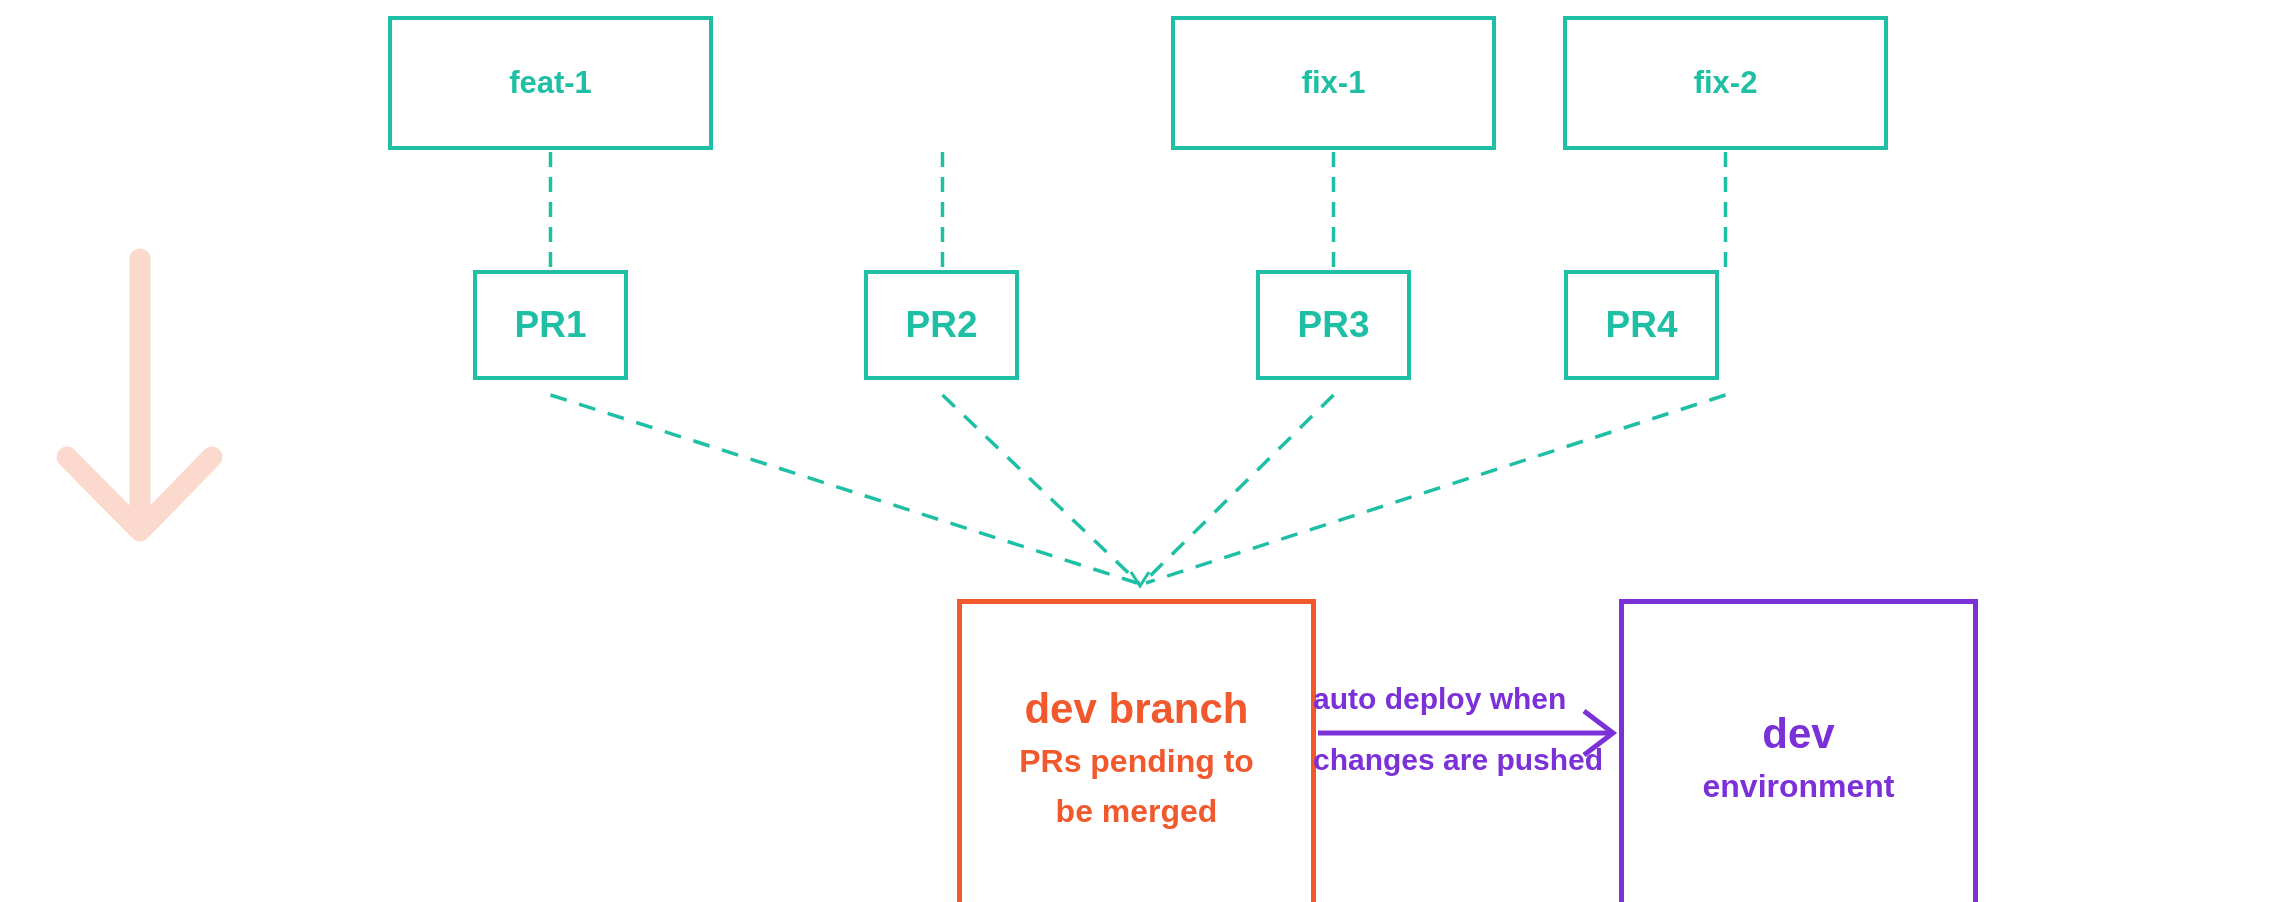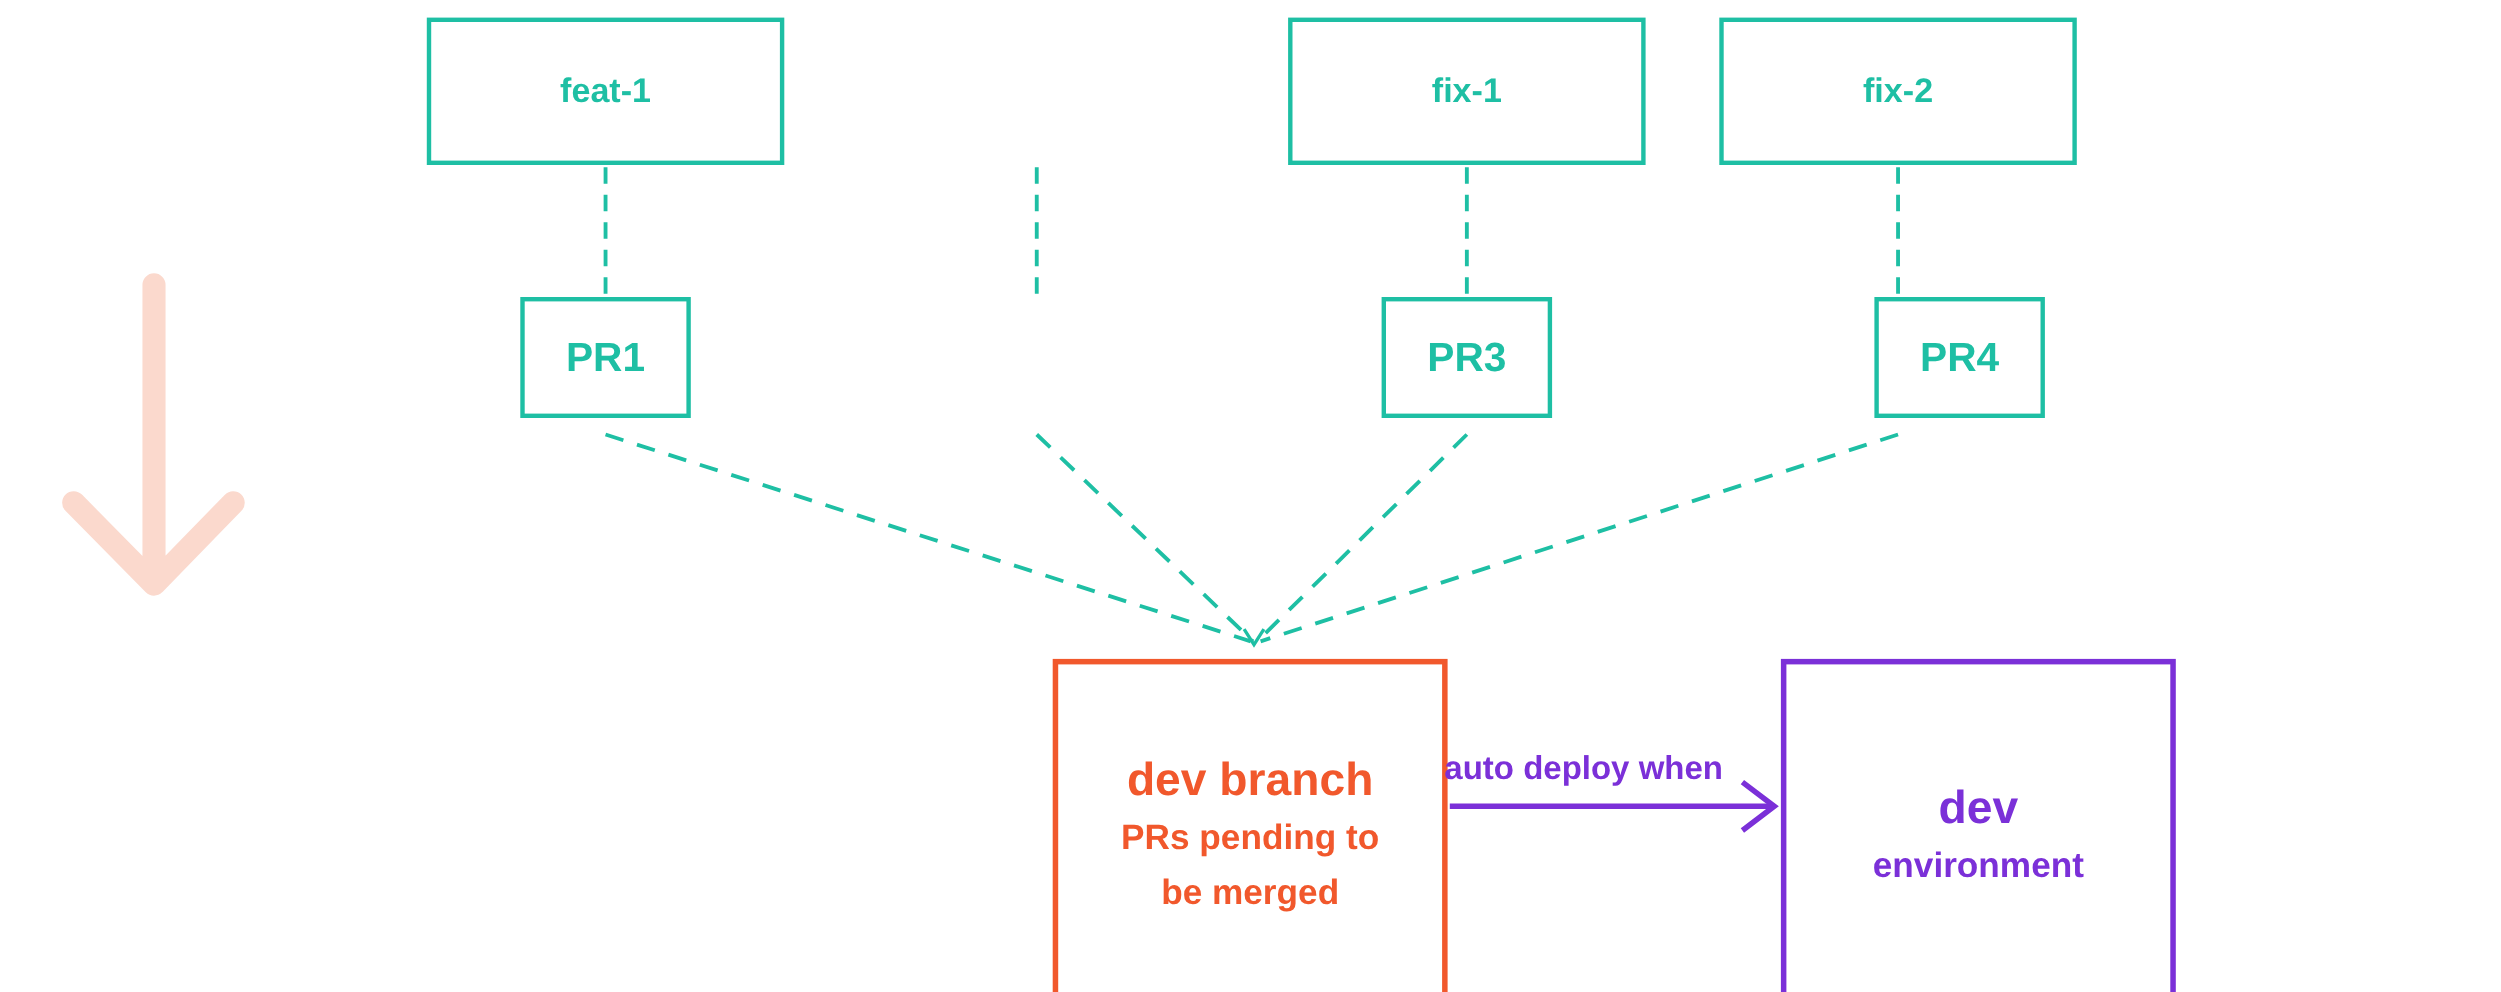--- a/index.html
+++ b/index.html
@@ -33,21 +33,21 @@
     color:var(--teal);
     font-size:31px;font-weight:600;
   }
   .pr-box{
     top:270px;width:155px;height:110px;
     border:4px solid var(--teal);
     color:var(--teal);
     font-size:37px;font-weight:600;
   }
   .fb0{left:388px}.fb1{left:780px}.fb2{left:1171px}.fb3{left:1563px}
-  .pr0{left:473px}.pr1{left:864px}.pr2{left:1256px}.pr3{left:1704px}
+  .pr0{left:473px}.pr1{left:864px}.pr2{left:1256px}.pr3{left:1564px}
   .big-box{
     top:599px;width:359px;height:319px;
     flex-direction:column;
     font-weight:600;
   }
   .dev-branch-box{
     left:957px;
     border:5px solid var(--orange);
     color:var(--orange);
   }
@@ -103,36 +103,40 @@
   <div class="box branch-box fb2">
     <span>fix-1</span>
   </div>
   <div class="box branch-box fb3">
     <span>fix-2</span>
   </div>
 
   <div class="box pr-box pr0">
     <span>PR1</span>
   </div>
+  <div class="box pr-box pr1">
+    <span>PR2</span>
+  </div>
   <div class="box pr-box pr2">
     <span>PR3</span>
   </div>
   <div class="box pr-box pr3">
     <span>PR4</span>
   </div>
 
   <div class="box big-box dev-branch-box">
     <div class="big-title">
       <span class="heavy">dev</span><span> branch</span>
     </div>
     <div class="big-desc">PRs pending to</div>
     <div class="big-desc">be merged</div>
   </div>
 
   <div class="arrow-label l1">auto deploy when</div>
+  <div class="arrow-label l2">changes are pushed</div>
 
   <div class="box big-box dev-env-box">
     <div class="big-title">
       <span class="heavy">dev</span>
     </div>
     <div class="big-desc">environment</div>
   </div>
 
 </div>
 

